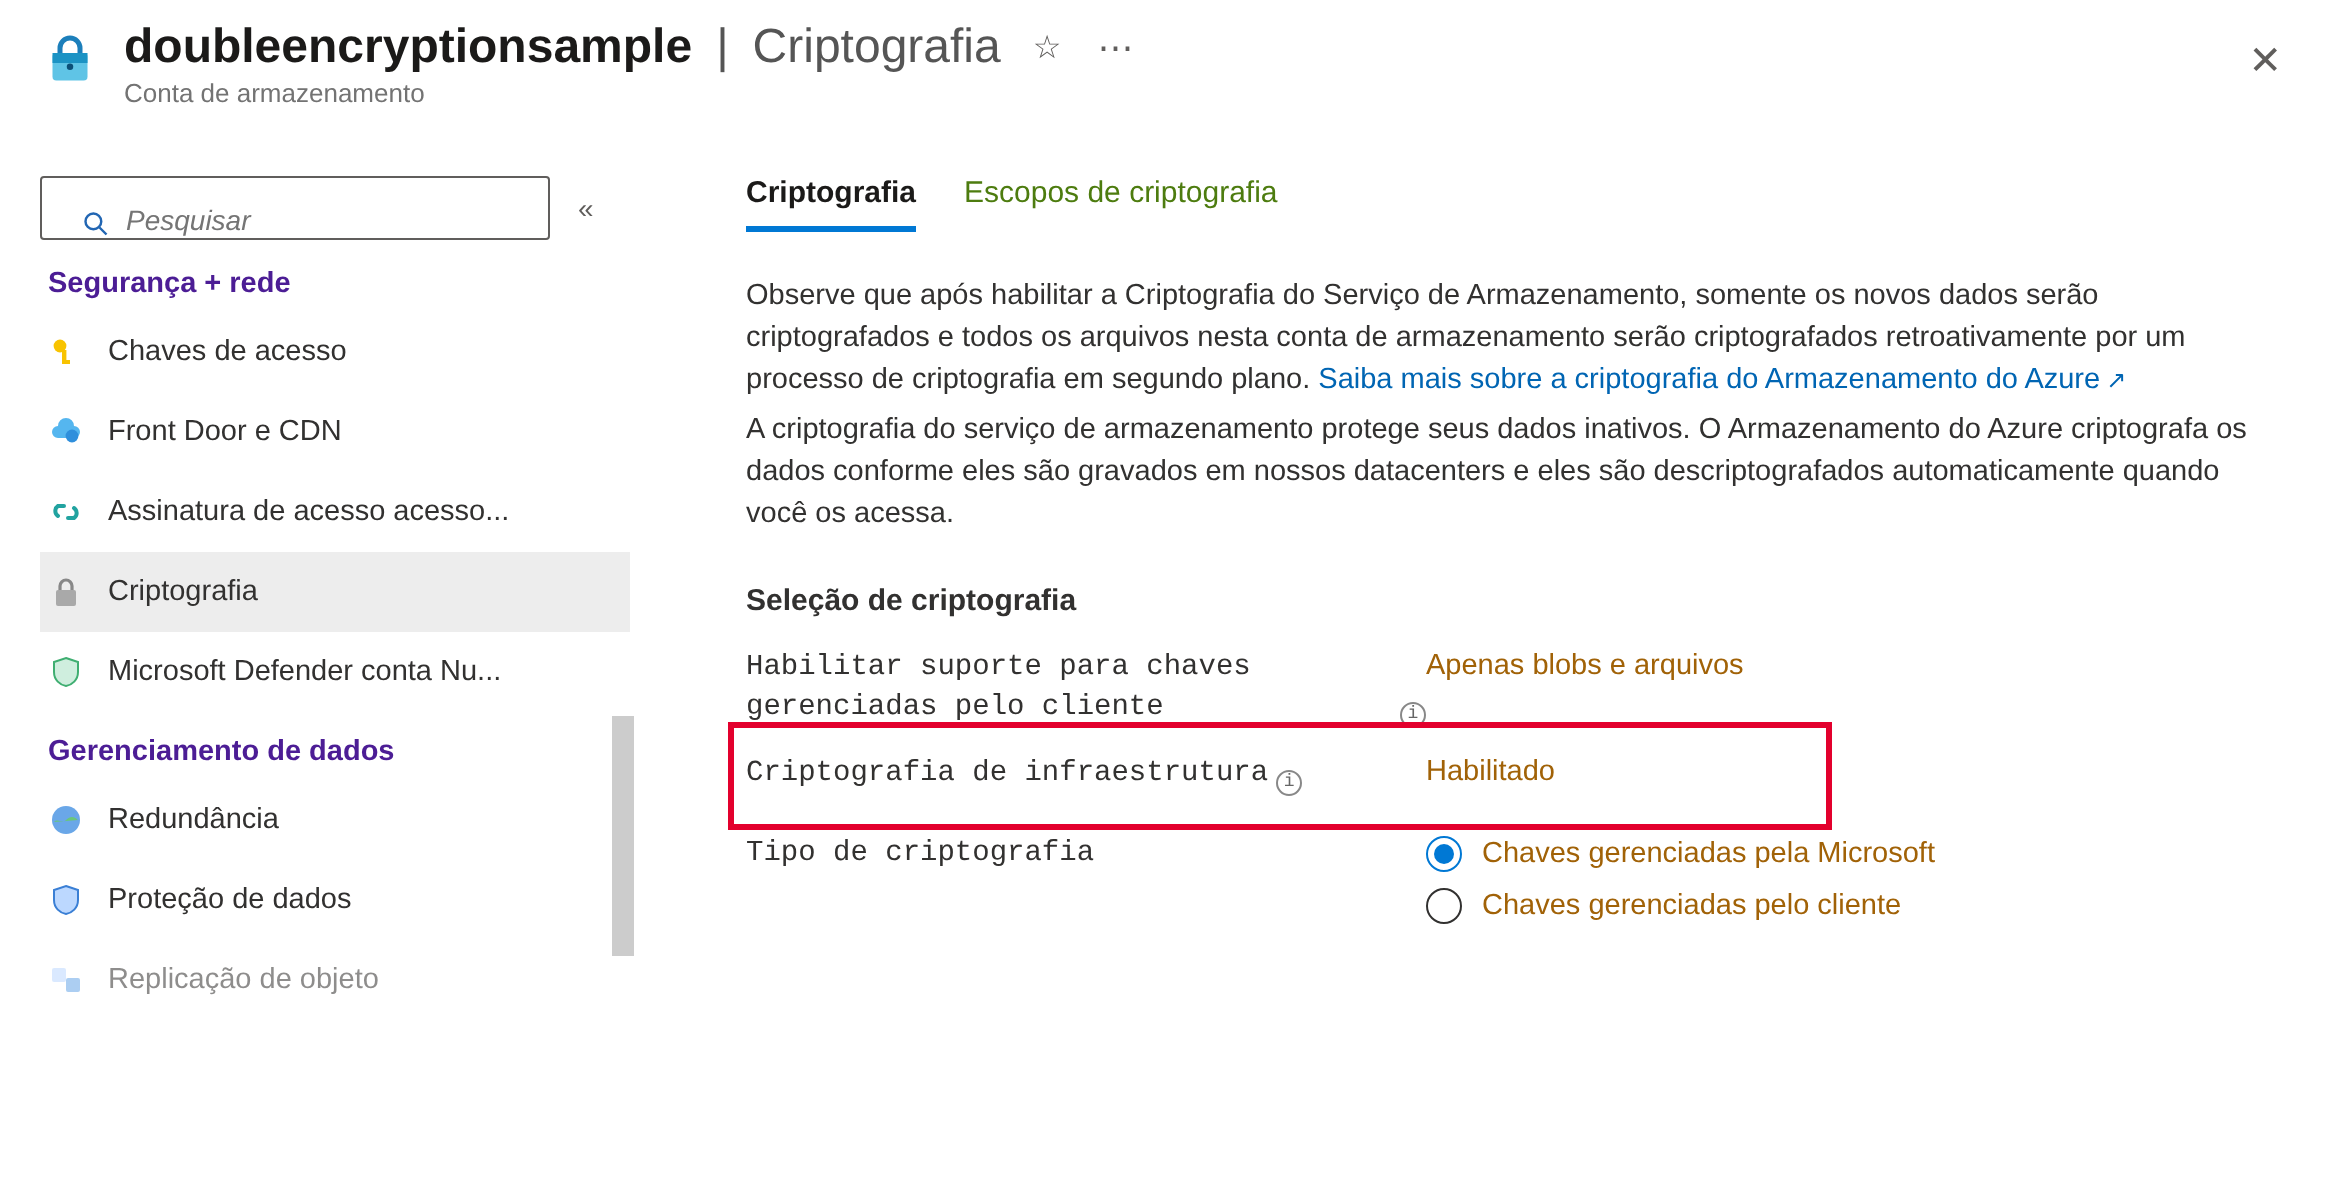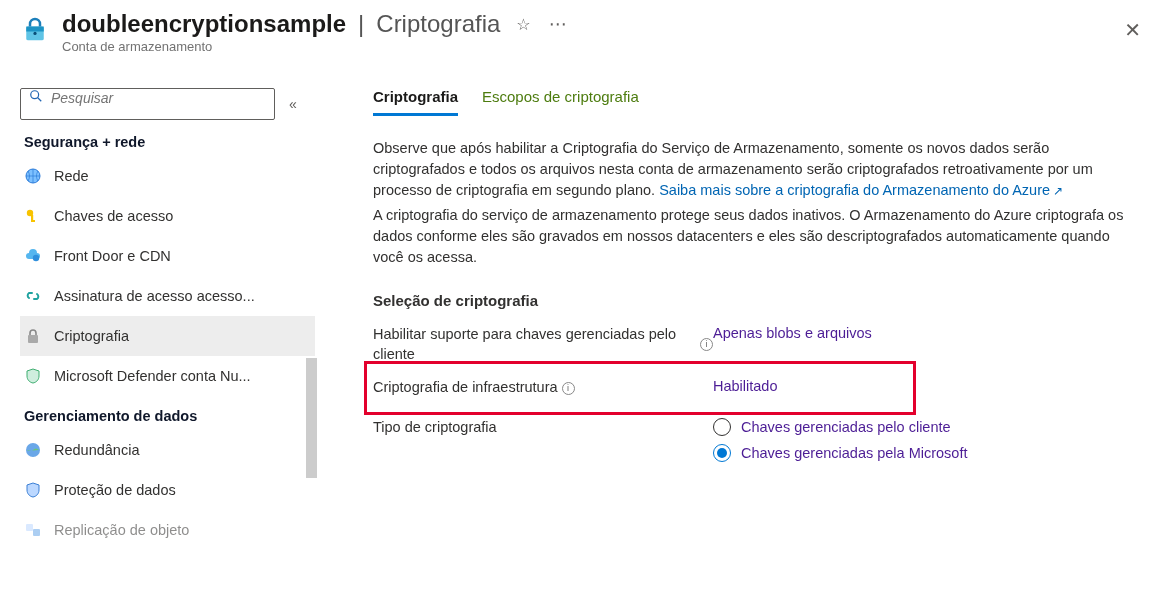--- a/index.html
+++ b/index.html
@@ -18,26 +18,26 @@
   .star-icon { color: #605e5c; font-size: 16px; margin-left: 4px; cursor: pointer; }
   .more-icon { color: #605e5c; font-size: 18px; margin-left: 6px; cursor: pointer; letter-spacing: 1px; }
   .close-x   { position: absolute; right: 26px; top: 18px; font-size: 20px; color: #605e5c; cursor: pointer; }
 
   
   .body { display: flex; position: absolute; top: 78px; left: 0; right: 0; bottom: 0; }
 
   
   .sidebar { width: 315px; padding: 10px 0 0 20px; position: relative; }
   .search-row { display: flex; align-items: center; margin-bottom: 14px; }
-  .search-box { display: flex; align-items: flex-start; border: 1px solid #605e5c; border-radius: 2px; height: 32px; width: 255px; padding: 0 8px; position: relative; }
+  .search-box { display: flex; align-items: flex-end; border: 1px solid #605e5c; border-radius: 2px; height: 32px; width: 255px; padding: 0 20px; position: relative; }
   .search-box input { border: 0; outline: 0; flex: 1; font-size: 14px; color: #605e5c; font-style: italic; background: transparent; }
   .search-icon { width: 14px; height: 14px; margin-right: 6px; color: #2266b3; }
   .collapse-chevron { margin-left: 14px; color: #605e5c; font-size: 14px; cursor: pointer; }
 
-  .section-title { font-weight: 600; font-size: 14.5px; color: #0f172a; margin: 12px 0 6px 4px; }
+  .section-title { font-weight: 600; font-size: 14.5px; color: #4c1d95; margin: 12px 0 6px 4px; }
 
   .nav-item { display: flex; align-items: center; height: 40px; padding-left: 4px; padding-right: 12px; cursor: pointer; border-radius: 0; color: #323130; font-size: 14.5px; white-space: nowrap; overflow: hidden; text-overflow: ellipsis; width: 295px; }
   .nav-item.active { background: #ededed; }
   .nav-ico { width: 18px; height: 18px; margin-right: 12px; flex-shrink: 0; display: inline-flex; align-items: center; justify-content: center; }
 
   .scrollbar-track { position: absolute; top: 52px; right: -2px; width: 11px; height: 290px; background: transparent; }
   .scrollbar-thumb { position: absolute; top: 228px; width: 11px; height: 120px; background: #ccc; border-radius: 0; }
 
   
   .main { flex: 1; padding: 10px 30px 0 58px; }
@@ -45,22 +45,22 @@
   .tab { color: #4d7c0f; padding-bottom: 8px; cursor: pointer; }
   .tab.active { font-weight: 600; border-bottom: 3px solid #0078d4; color: #1b1a19; }
 
   .para { font-size: 14.5px; line-height: 1.45; color: #323130; margin-bottom: 4px; max-width: 760px; }
   .link { color: #0065b3; text-decoration: none; cursor: pointer; }
   .ext-icon { font-size: 12px; margin-left: 3px; color: #0065b3; }
 
   .h2 { font-weight: 600; font-size: 15px; margin: 24px 0 16px 0; }
 
   .form-row { display: flex; align-items: flex-start; margin-bottom: 14px; }
-  .form-label-col { width: 340px; font-size: 14.5px; color: #323130; display: flex; align-items: center; gap: 4px; line-height: 1.35; }
-  .form-value-col { font-size: 14.5px; color: #4c1d95; }
+  .form-label-col { width: 340px; font-size: 14.5px; color: #323130; display: flex; align-items: flex-end; gap: 4px; line-height: 1.35; font-family: Liberation Mono, monospace; }
+  .form-value-col { font-size: 14.5px; color: #a16207; }
   .info-icon { width: 13px; height: 13px; border: 1px solid #888; border-radius: 50%; display: inline-flex; align-items: center; justify-content: center; font-size: 9px; color: #666; line-height: 1; flex-shrink: 0; }
 
   .highlight-box { position: absolute; border: 3px solid #e3002d; pointer-events: none; }
 
   .radio-group { display: flex; flex-direction: column; gap: 8px; }
   .radio-item { display: flex; align-items: center; gap: 10px; cursor: pointer; }
   .radio-outer { width: 18px; height: 18px; border: 1px solid #323130; border-radius: 50%; display: flex; align-items: center; justify-content: center; }
   .radio-item.selected .radio-outer { border-color: #0078d4; }
   .radio-inner { width: 10px; height: 10px; background: #0078d4; border-radius: 50%; }
 </style>
@@ -102,29 +102,20 @@
                 <line x1="10" y1="10" x2="14" y2="14" stroke="#2266b3" stroke-width="1.4"></line>
               </svg>
           </span>
           <input placeholder="Pesquisar" style="">
         </div>
         <span class="collapse-chevron">«</span>
       </div>
 
       <div class="section-title">Segurança + rede</div>
 
-      <div class="nav-item">
-        <span class="nav-ico">
-          <svg viewBox="0 0 18 18" width="18" height="18">
-              <circle cx="9" cy="9" r="7" fill="#7cc0ff" stroke="#2b7bd9" stroke-width="1"></circle>
-              <path d="M2 9 h14 M9 2 v14 M4 4 C6 7 6 11 4 14 M14 4 C12 7 12 11 14 14" stroke="#2b7bd9" fill="none" stroke-width="0.7"></path>
-            </svg>
-        </span>
-        <span>Rede</span>
-      </div>
 
       <div class="nav-item">
         <span class="nav-ico">
           <svg viewBox="0 0 18 18" width="18" height="18">
               <circle cx="6" cy="6" r="3.2" fill="#f8c300"></circle>
               <rect x="7" y="8" width="2.2" height="7" fill="#f8c300"></rect>
               <rect x="7" y="13" width="4" height="2" fill="#f8c300"></rect>
             </svg>
         </span>
         <span>Chaves de acesso</span>
@@ -236,29 +227,29 @@
           <div class="form-value-col">Habilitado</div>
         </div>
       </div>
 
       <div class="form-row" style="margin-top:20px">
         <div class="form-label-col">
           <span>Tipo de criptografia</span>
         </div>
         <div class="form-value-col">
           <div class="radio-group">
-            <div class="radio-item">
-              <span class="radio-outer"></span>
-              <span>Chaves gerenciadas pelo cliente</span>
-            </div>
             <div class="radio-item selected">
               <span class="radio-outer">
                   <span class="radio-inner"></span>
                 </span>
               <span>Chaves gerenciadas pela Microsoft</span>
             </div>
+            <div class="radio-item">
+              <span class="radio-outer"></span>
+              <span>Chaves gerenciadas pelo cliente</span>
+            </div>
           </div>
         </div>
       </div>
 
     </div>
   </div>
 </div>
 
 </body></html>

